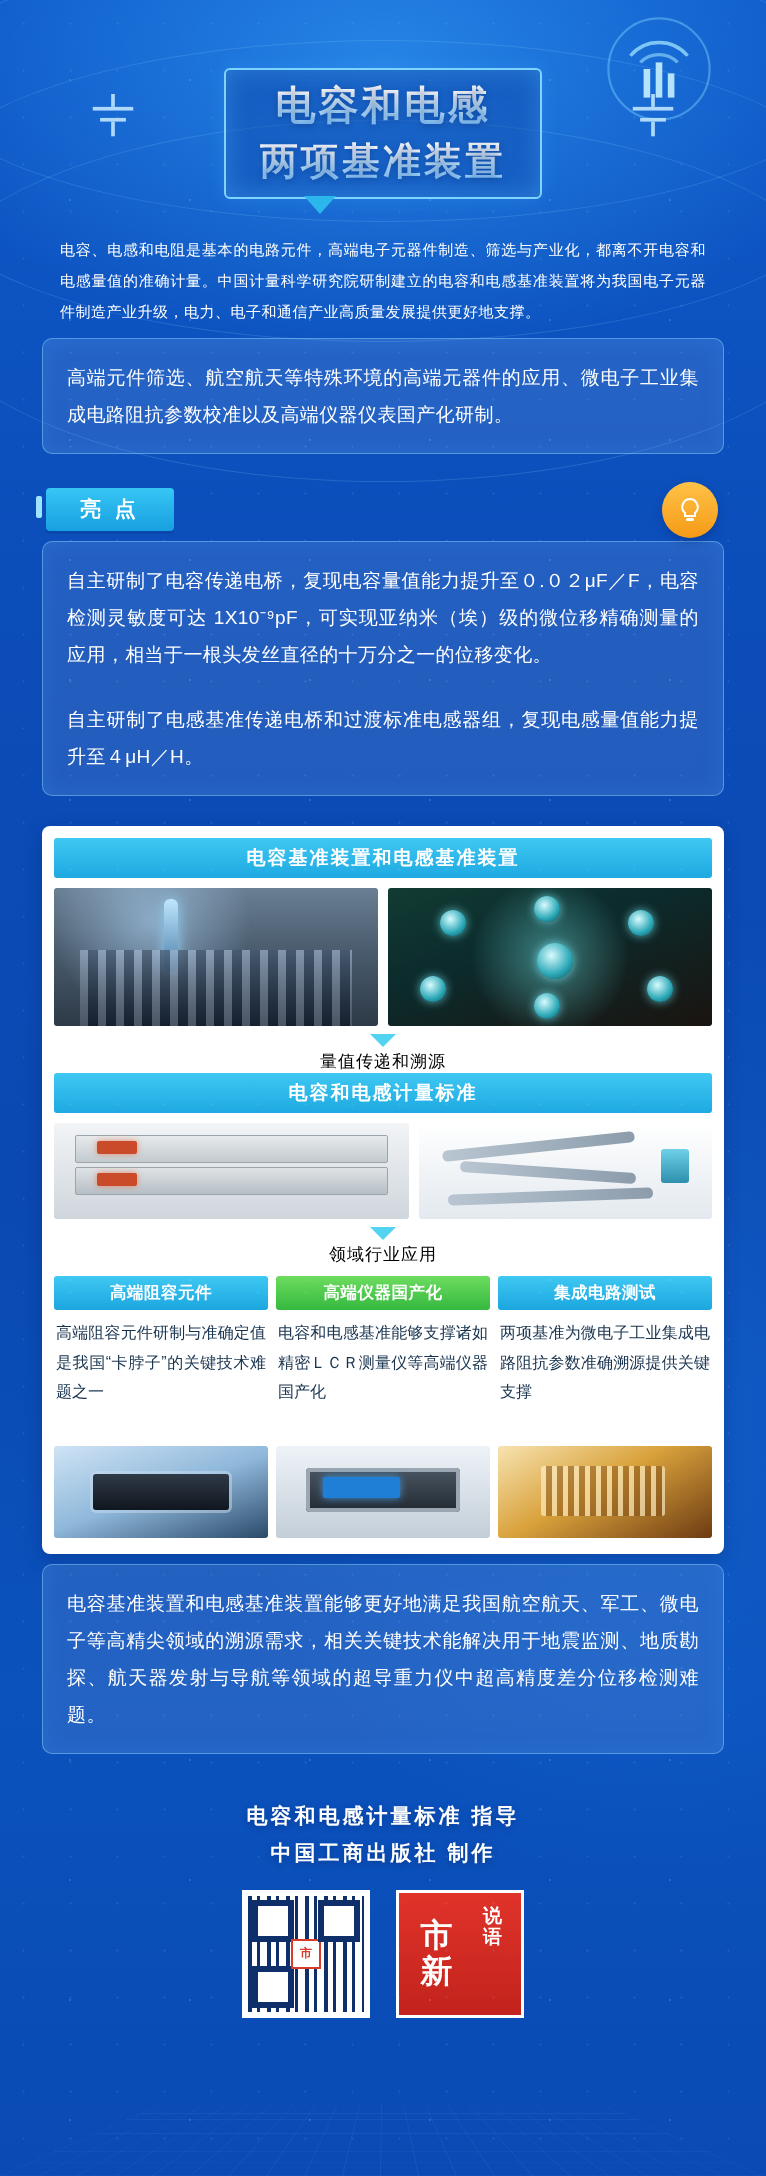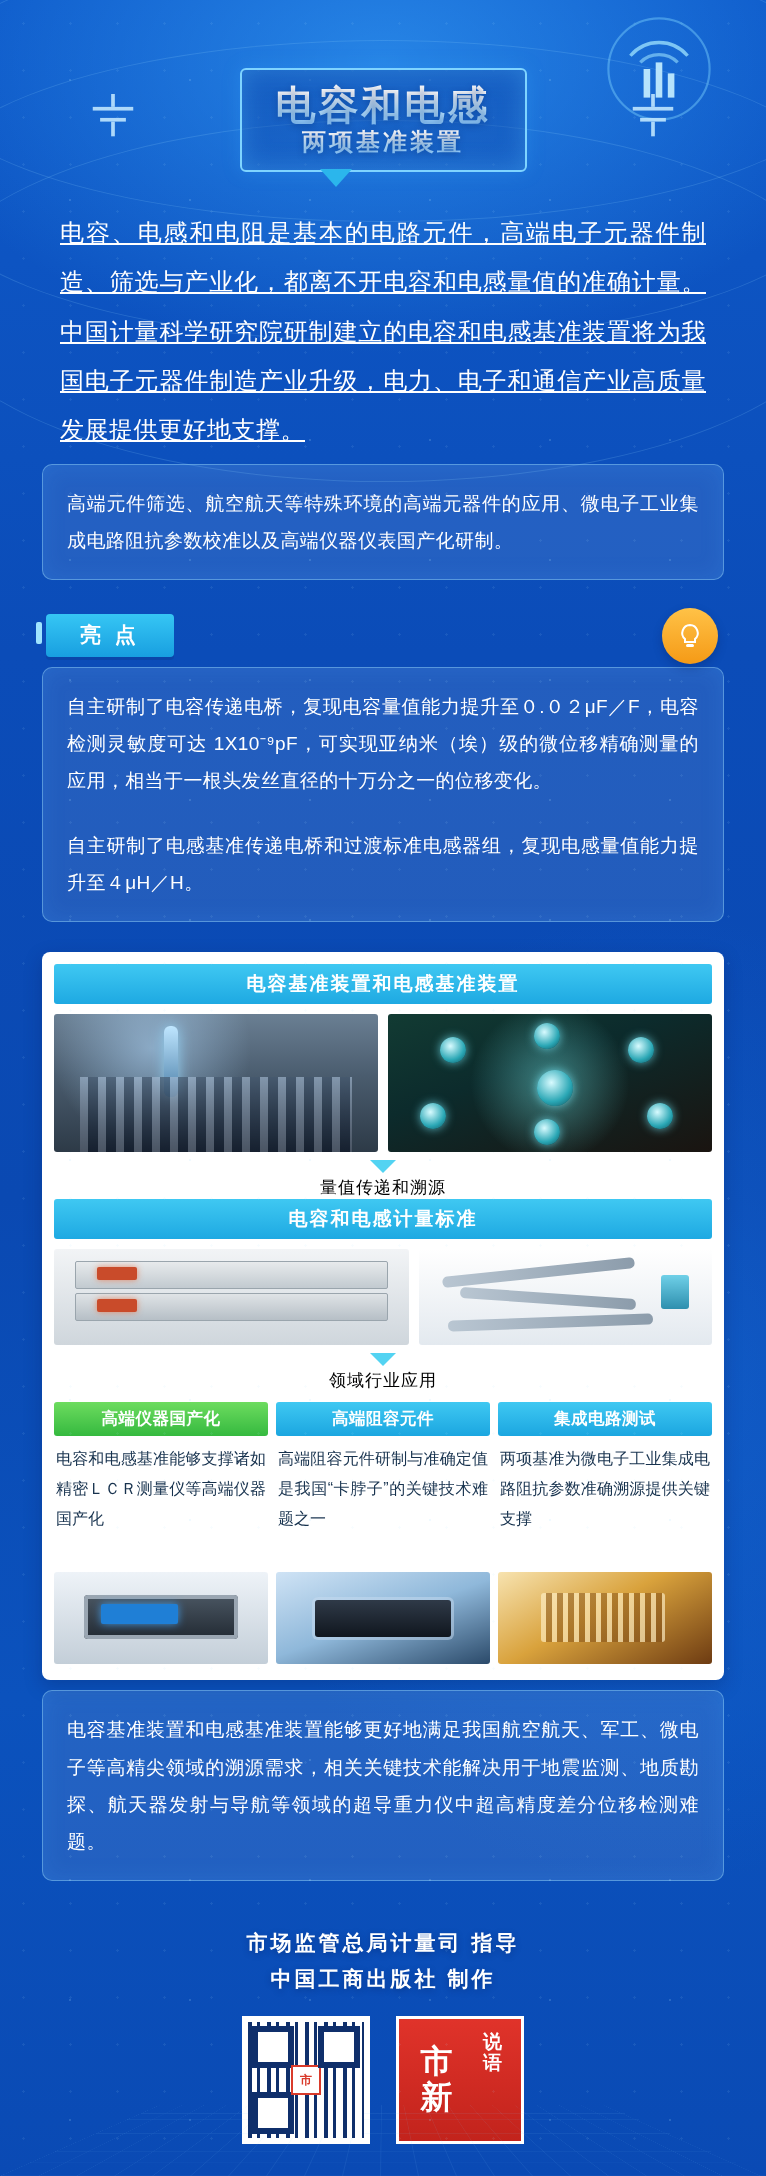--- a/index.html
+++ b/index.html
@@ -89,21 +89,21 @@
     font-weight: bold;
     letter-spacing: 3px;
     line-height: 1.16;
     background: linear-gradient(180deg, #ffffff 25%, #bfe6ff 60%, #86c8ff 100%);
     -webkit-background-clip: text;
     background-clip: text;
     color: transparent;
     text-shadow: 0 2px 6px rgba(0,40,110,.35);
   }
   .title-line1 { font-size: 40px; }
-  .title-line2 { font-size: 24px; }
+  .title-line2 { font-size: 38px; margin-top: 11px; }
   .title-tail {
     position: absolute;
     left: 78px;
     bottom: -17px;
     width: 0; height: 0;
     border-left: 16px solid transparent;
     border-right: 16px solid transparent;
     border-top: 18px solid #2bb6ec;
   }
   .title-deco {
@@ -114,25 +114,24 @@
     opacity: .9;
   }
   .title-deco.left { left: 2px; }
   .title-deco.right { right: 2px; }
   .title-deco svg { width: 100%; height: 100%; }
 
   
   .intro {
     margin: 36px 60px 0;
     color: #ffffff;
-    font-size: 24px;
+    font-size: 15px;
     line-height: 2.05;
     letter-spacing: .5px;
     text-align: justify;
-    text-decoration: underline;
   }
 
   
   .tag {
     position: relative;
     display: inline-block;
     margin-left: 46px;
     padding: 7px 34px 8px;
     background: linear-gradient(180deg, #36c6f4, #189fe0);
     color: #ffffff;
@@ -603,45 +602,45 @@
         <div class="bar b2"></div>
         <div class="bar b3"></div>
         <div class="tip"></div>
       </div>
     </div>
 
     <div class="arrow-label">领域行业应用</div>
 
     <div class="cols">
       <div class="col">
+        <div class="col-head c1">高端阻容元件</div>
+        <div class="col-text">高端阻容元件研制与准确定值是我国“卡脖子”的关键技术难题之一</div>
+        <div class="col-photo cp-chip"></div>
+      </div>
+      <div class="col">
         <div class="col-head c2">高端仪器国产化</div>
         <div class="col-text">电容和电感基准能够支撑诸如精密ＬＣＲ测量仪等高端仪器国产化</div>
         <div class="col-photo cp-meter">
           <div class="disp"></div>
         </div>
       </div>
       <div class="col">
-        <div class="col-head c1">高端阻容元件</div>
-        <div class="col-text">高端阻容元件研制与准确定值是我国“卡脖子”的关键技术难题之一</div>
-        <div class="col-photo cp-chip"></div>
-      </div>
-      <div class="col">
         <div class="col-head c3">集成电路测试</div>
         <div class="col-text">两项基准为微电子工业集成电路阻抗参数准确溯源提供关键支撑</div>
         <div class="col-photo cp-gold"></div>
       </div>
     </div>
   </div>
 
   <div class="card">
     <p>电容基准装置和电感基准装置能够更好地满足我国航空航天、军工、微电子等高精尖领域的溯源需求，相关关键技术能解决用于地震监测、地质勘探、航天器发射与导航等领域的超导重力仪中超高精度差分位移检测难题。</p>
   </div>
 
   <div class="footer">
-    <div class="footer-line">市场监管总局计量司  指导</div>
+    <div class="footer-line">电容和电感计量标准  指导</div>
     <div class="footer-line">中国工商出版社  制作</div>
 
     <div class="codes">
       <div class="qr">
         <div class="qr-inner">
           <div class="qr-c3"></div>
           <div class="qr-logo">市</div>
         </div>
       </div>
       <div class="brand-stamp">

